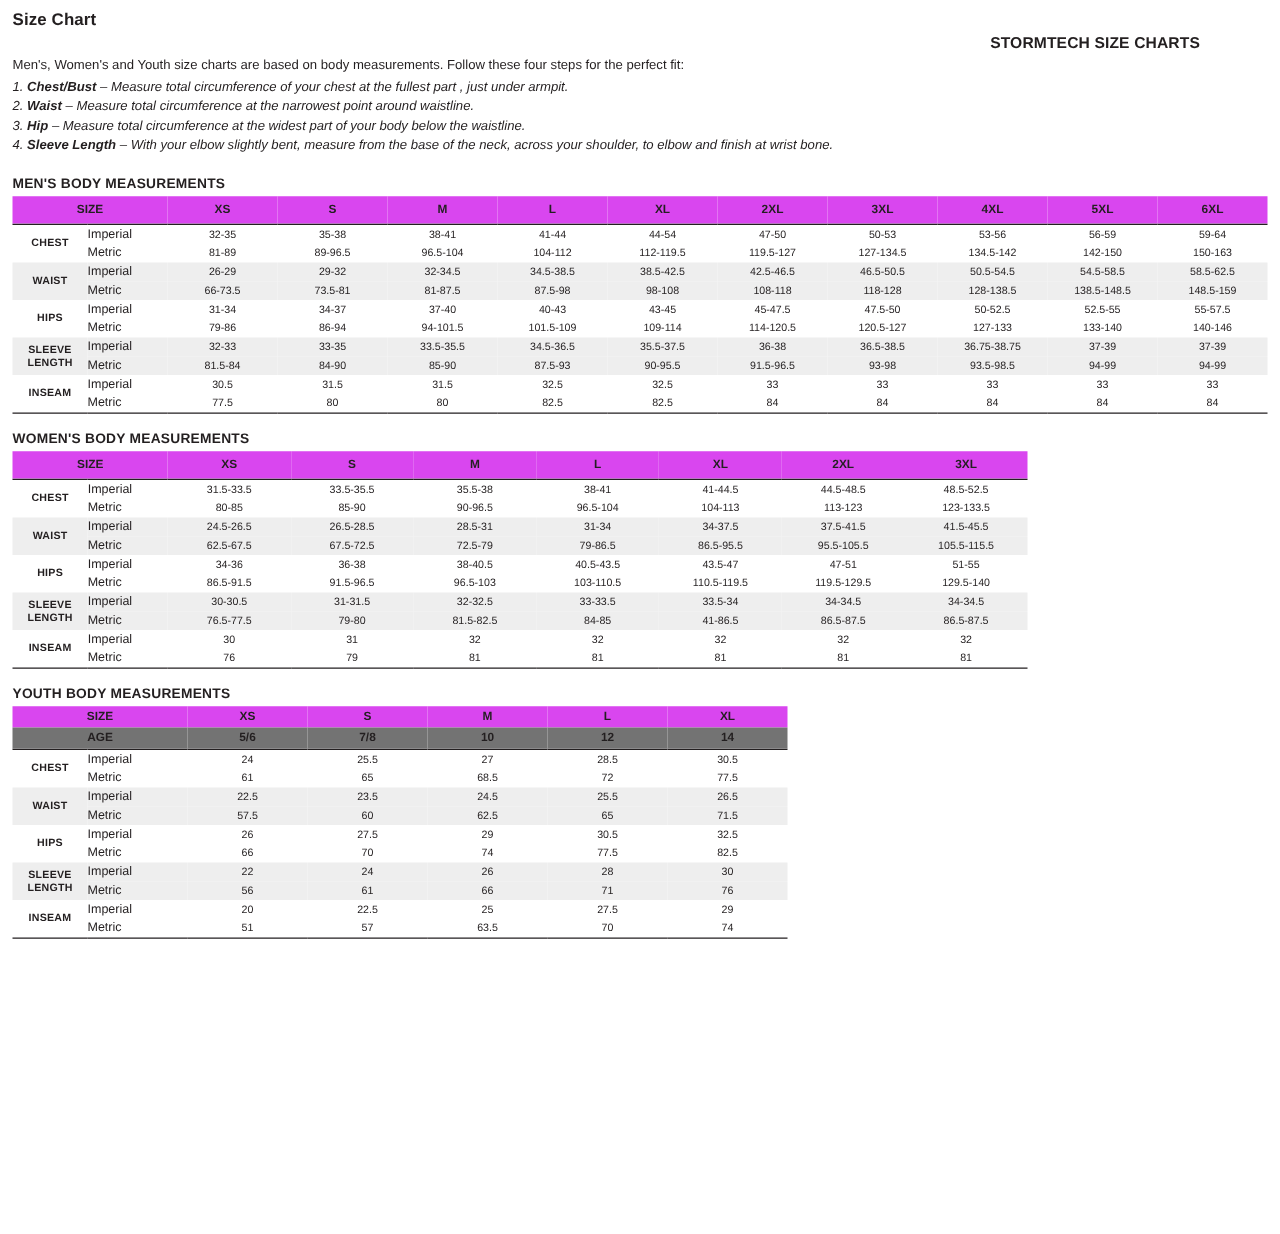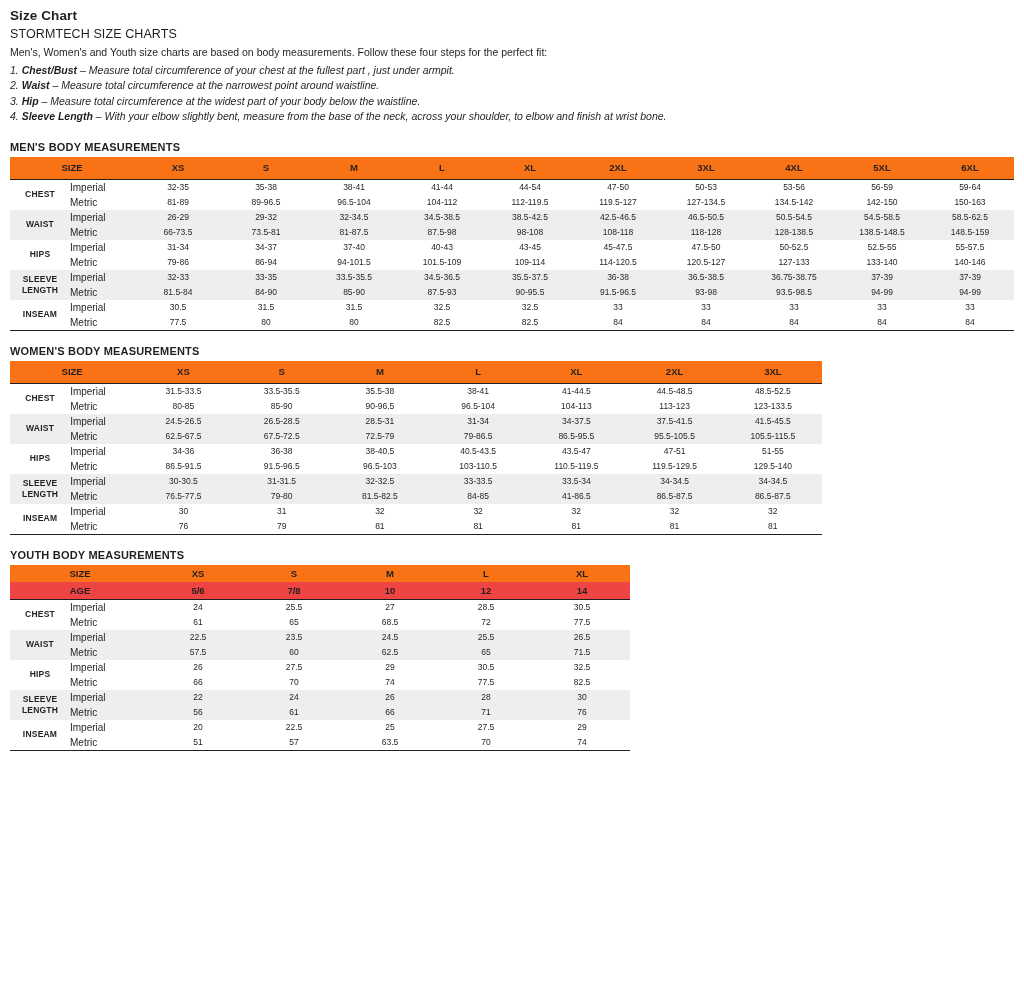--- a/index.html
+++ b/index.html
@@ -20,23 +20,24 @@
     width: 968px;
   }
   .doc-title {
     font-size: 13.5px;
     font-weight: bold;
     margin: 2px 0 4px 0;
     letter-spacing: 0.1px;
   }
   .doc-subtitle {
     font-size: 12.5px;
-    font-weight: normal;
+    font-weight: bold;
     margin: 0 0 4px 0;
     letter-spacing: 0.1px;
+    text-align: right;
   }
   .intro {
     font-size: 10.5px;
     line-height: 15.5px;
     margin: 0 0 2px 0;
   }
   .steps {
     margin: 0 0 12px 0;
     font-style: italic;
   }
@@ -59,38 +60,38 @@
     table-layout: fixed;
     font-size: 9px;
   }
   table.sizechart td, table.sizechart th {
     padding: 0;
     vertical-align: middle;
   }
 
   
   .hdr-row th {
-    background: #f97316;
+    background: #d946ef;
     font-weight: bold;
     font-size: 9.5px;
     text-align: center;
     height: 22px;
     border-bottom: 1px solid #231f20;
   }
   .hdr-row th.lbl {
     text-align: center;
   }
   .hdr-row.two-line th {
     height: 17px;
     border-bottom: none;
   }
   .hdr-row.two-line-b th {
     height: 17px;
     border-bottom: 1px solid #231f20;
-    background: #ef4444;
+    background: #737373;
     font-weight: bold;
     font-size: 9.5px;
     text-align: center;
   }
 
   .rowlabel {
     font-weight: bold;
     font-size: 8.5px;
     text-align: center;
     letter-spacing: 0.2px;

